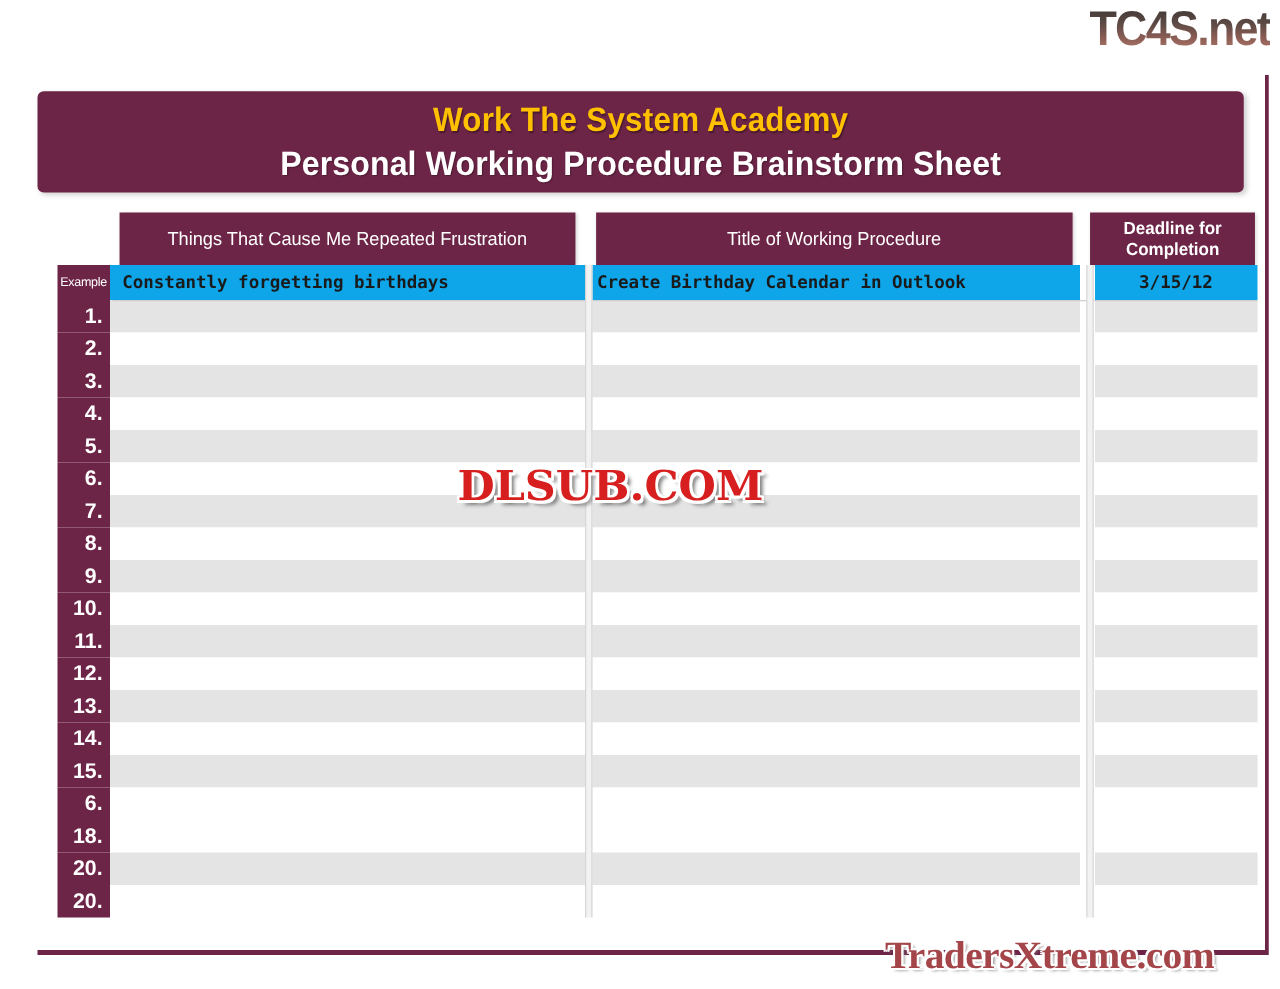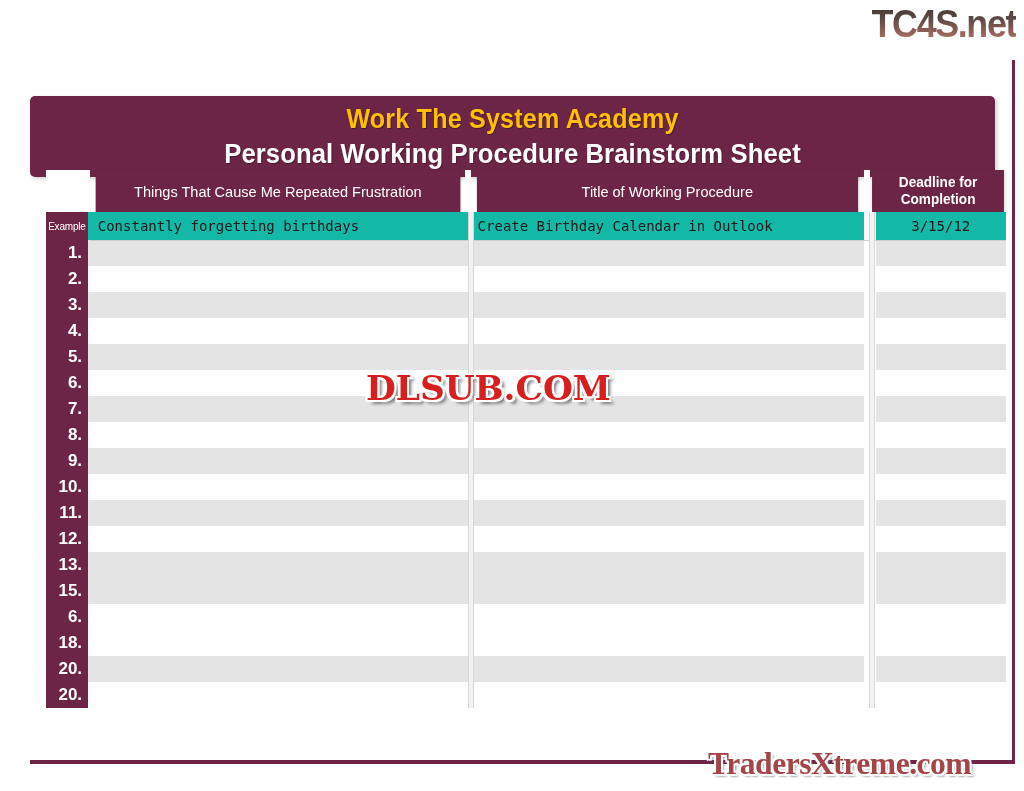--- a/index.html
+++ b/index.html
@@ -60,21 +60,20 @@
     left: 30px;
     top: 73px;
     width: 965px;
     height: 81px;
     background: #6d2547;
     border-radius: 5px;
     box-shadow: 2px 2px 4px rgba(0,0,0,0.18);
     text-align: center;
     box-sizing: border-box;
     padding-top: 6px;
-    margin-top: 23px;
   }
   #banner-title {
     color: #ffc000;
     font-weight: bold;
     font-size: 27px;
     letter-spacing: 0.2px;
     transform: scaleX(0.93);
     line-height: 34px;
     text-shadow: 1px 1px 1px rgba(0,0,0,0.35);
   }
@@ -168,21 +167,21 @@
     font-family: "DejaVu Sans Mono", monospace;
     font-size: 14px;
     color: #1a1a1a;
     white-space: nowrap;
     overflow: hidden;
   }
   .cell.dead { justify-content: center; padding: 0 4px; margin-left: 12px; }
 
   .row.odd .cell { background: #e4e4e4; }
   .row.even .cell { background: #ffffff; }
-  .row.example .cell { background: #14b8a6; }
+  .row.example .cell { background: #0ea5e9; font-weight: bold; }
 
   
   .vsep {
     position: absolute;
     top: 0;
     bottom: 0;
     width: 6px;
     background: #f2f2f2;
     border-left: 1px solid #d7d7d7;
     border-right: 1px solid #d7d7d7;
@@ -378,20 +377,28 @@
           <div class="cell c-dead dead"></div>
         </div>
         <div class="row odd">
           <div class="num-cell">13.</div>
           <div class="cell c-frus"></div>
           <div class="cell gap"></div>
           <div class="cell c-title"></div>
           <div class="cell gap"></div>
           <div class="cell c-dead dead"></div>
         </div>
+        <div class="row even">
+          <div class="num-cell">14.</div>
+          <div class="cell c-frus"></div>
+          <div class="cell gap"></div>
+          <div class="cell c-title"></div>
+          <div class="cell gap"></div>
+          <div class="cell c-dead dead"></div>
+        </div>
         <div class="row odd">
           <div class="num-cell">15.</div>
           <div class="cell c-frus"></div>
           <div class="cell gap"></div>
           <div class="cell c-title"></div>
           <div class="cell gap"></div>
           <div class="cell c-dead dead"></div>
         </div>
         <div class="row even">
           <div class="num-cell">6.</div>

